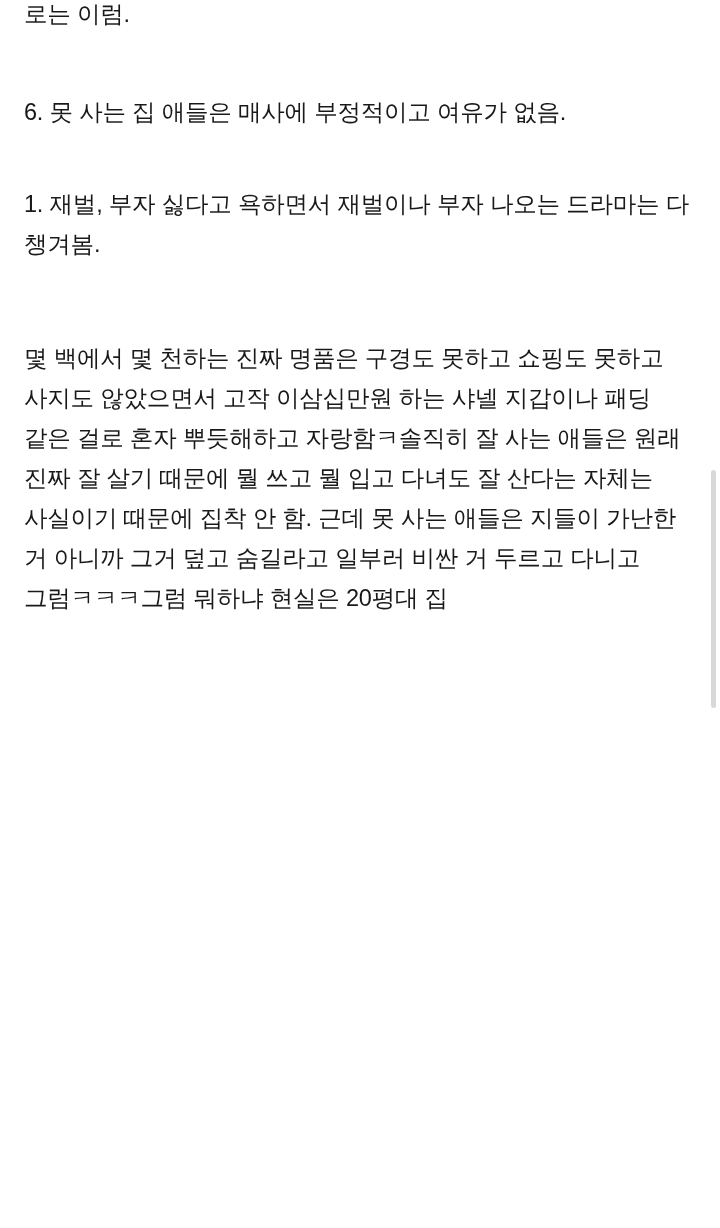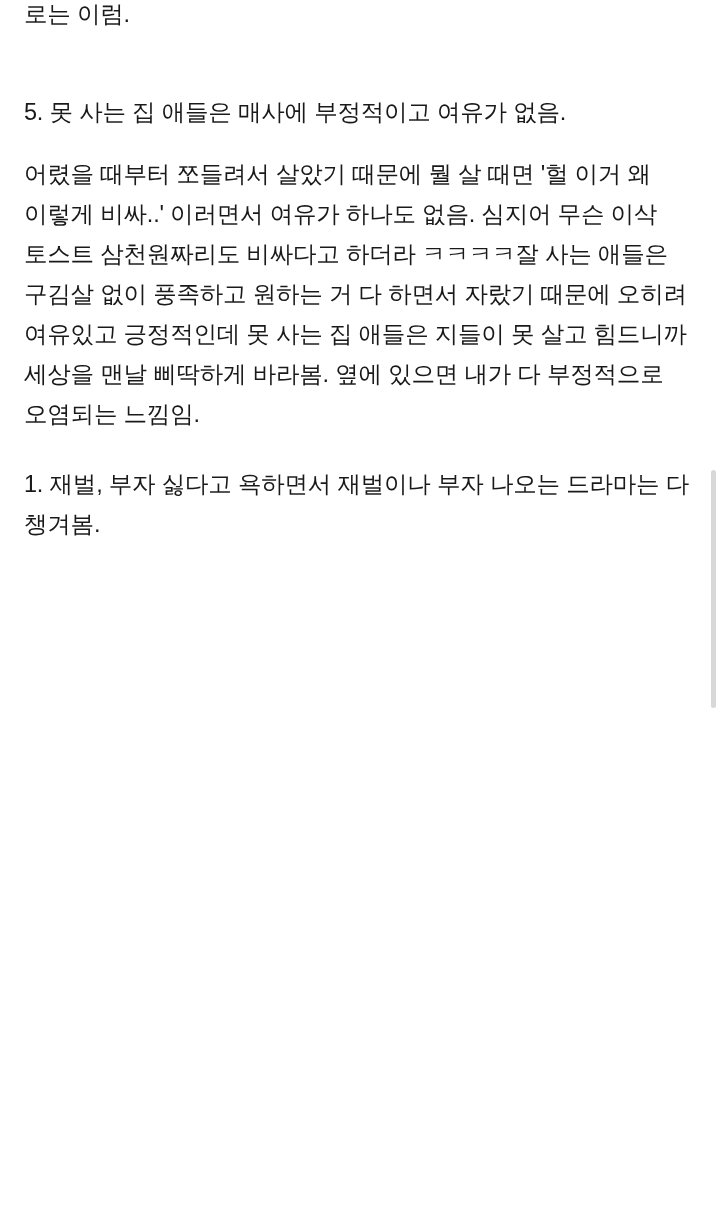--- a/index.html
+++ b/index.html
@@ -58,36 +58,36 @@
 </style>
 </head>
 <body>
 
 <div class="page">
 
   <p class="para p-top">로는 이럼.</p>
 
   <div class="gap-lg"></div>
 
-  <p class="para">5. 못 사는 집 애들은 매사에 부정적이고 여유가 없음.</p>
+  <p class="para">6. 못 사는 집 애들은 매사에 부정적이고 여유가 없음.</p>
 
   <div class="gap-sm"></div>
 
-  <p class="para">어렸을 때부터 쪼들려서 살았기 때문에 뭘 살 때면 '헐 이거 왜 이렇게 비싸..' 이러면서 여유가 하나도 없음. 심지어 무슨 이삭 토스트 삼천원짜리도 비싸다고 하더라 ㅋㅋㅋㅋ잘 사는 애들은 구김살 없이 풍족하고 원하는 거 다 하면서 자랐기 때문에 오히려 여유있고 긍정적인데 못 사는 집 애들은 지들이 못 살고 힘드니까 세상을 맨날 삐딱하게 바라봄. 옆에 있으면 내가 다 부정적으로 오염되는 느낌임.</p>
 
   <div class="gap-md"></div>
 
   <p class="para">1. 재벌, 부자 싫다고 욕하면서 재벌이나 부자 나오는 드라마는 다 챙겨봄.</p>
 
   <div class="gap-sm"></div>
 
 
   <div class="gap-md"></div>
 
 
   <div class="gap-sm"></div>
 
+  <p class="para">몇 백에서 몇 천하는 진짜 명품은 구경도 못하고 쇼핑도 못하고 사지도 않았으면서 고작 이삼십만원 하는 샤넬 지갑이나 패딩 같은 걸로 혼자 뿌듯해하고 자랑함ㅋ솔직히 잘 사는 애들은 원래 진짜 잘 살기 때문에 뭘 쓰고 뭘 입고 다녀도 잘 산다는 자체는 사실이기 때문에 집착 안 함. 근데 못 사는 애들은 지들이 가난한 거 아니까 그거 덮고 숨길라고 일부러 비싼 거 두르고 다니고 그럼ㅋㅋㅋ그럼 뭐하냐 현실은 20평대 집</p>
 
   <div class="scroll-track">
     <div class="scroll-thumb"></div>
   </div>
 
 </div>
 
 </body></html>

